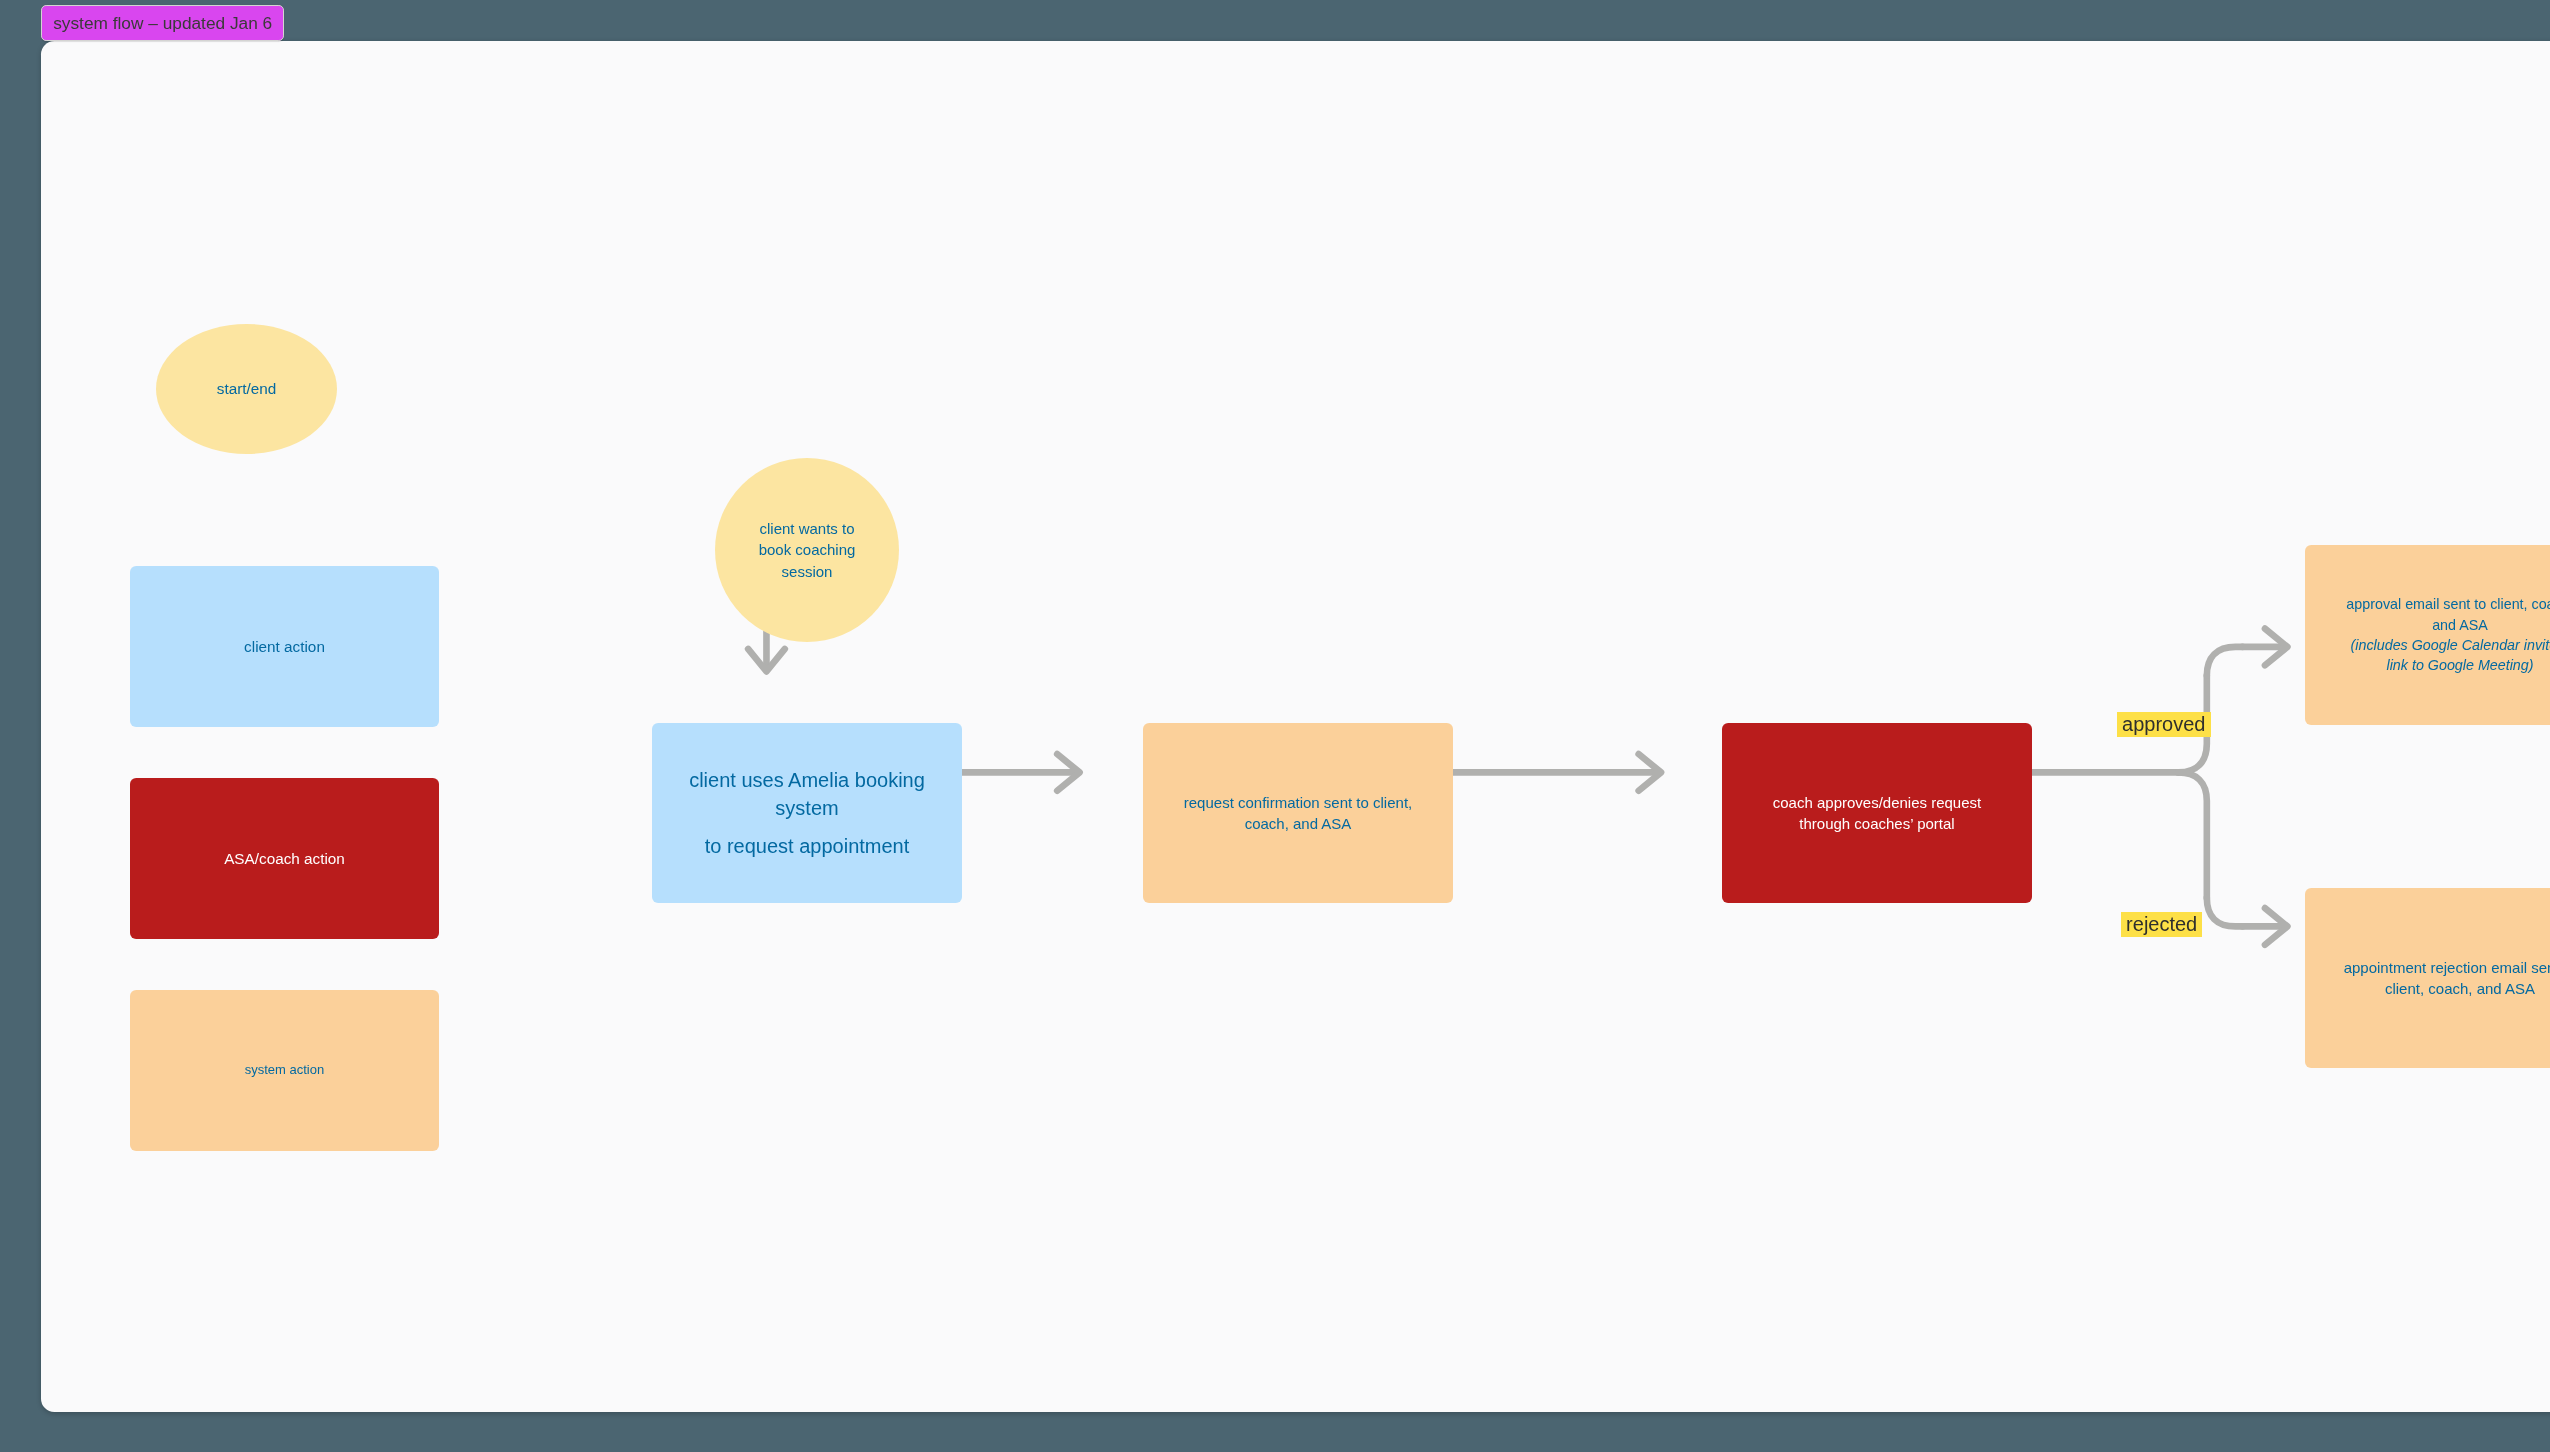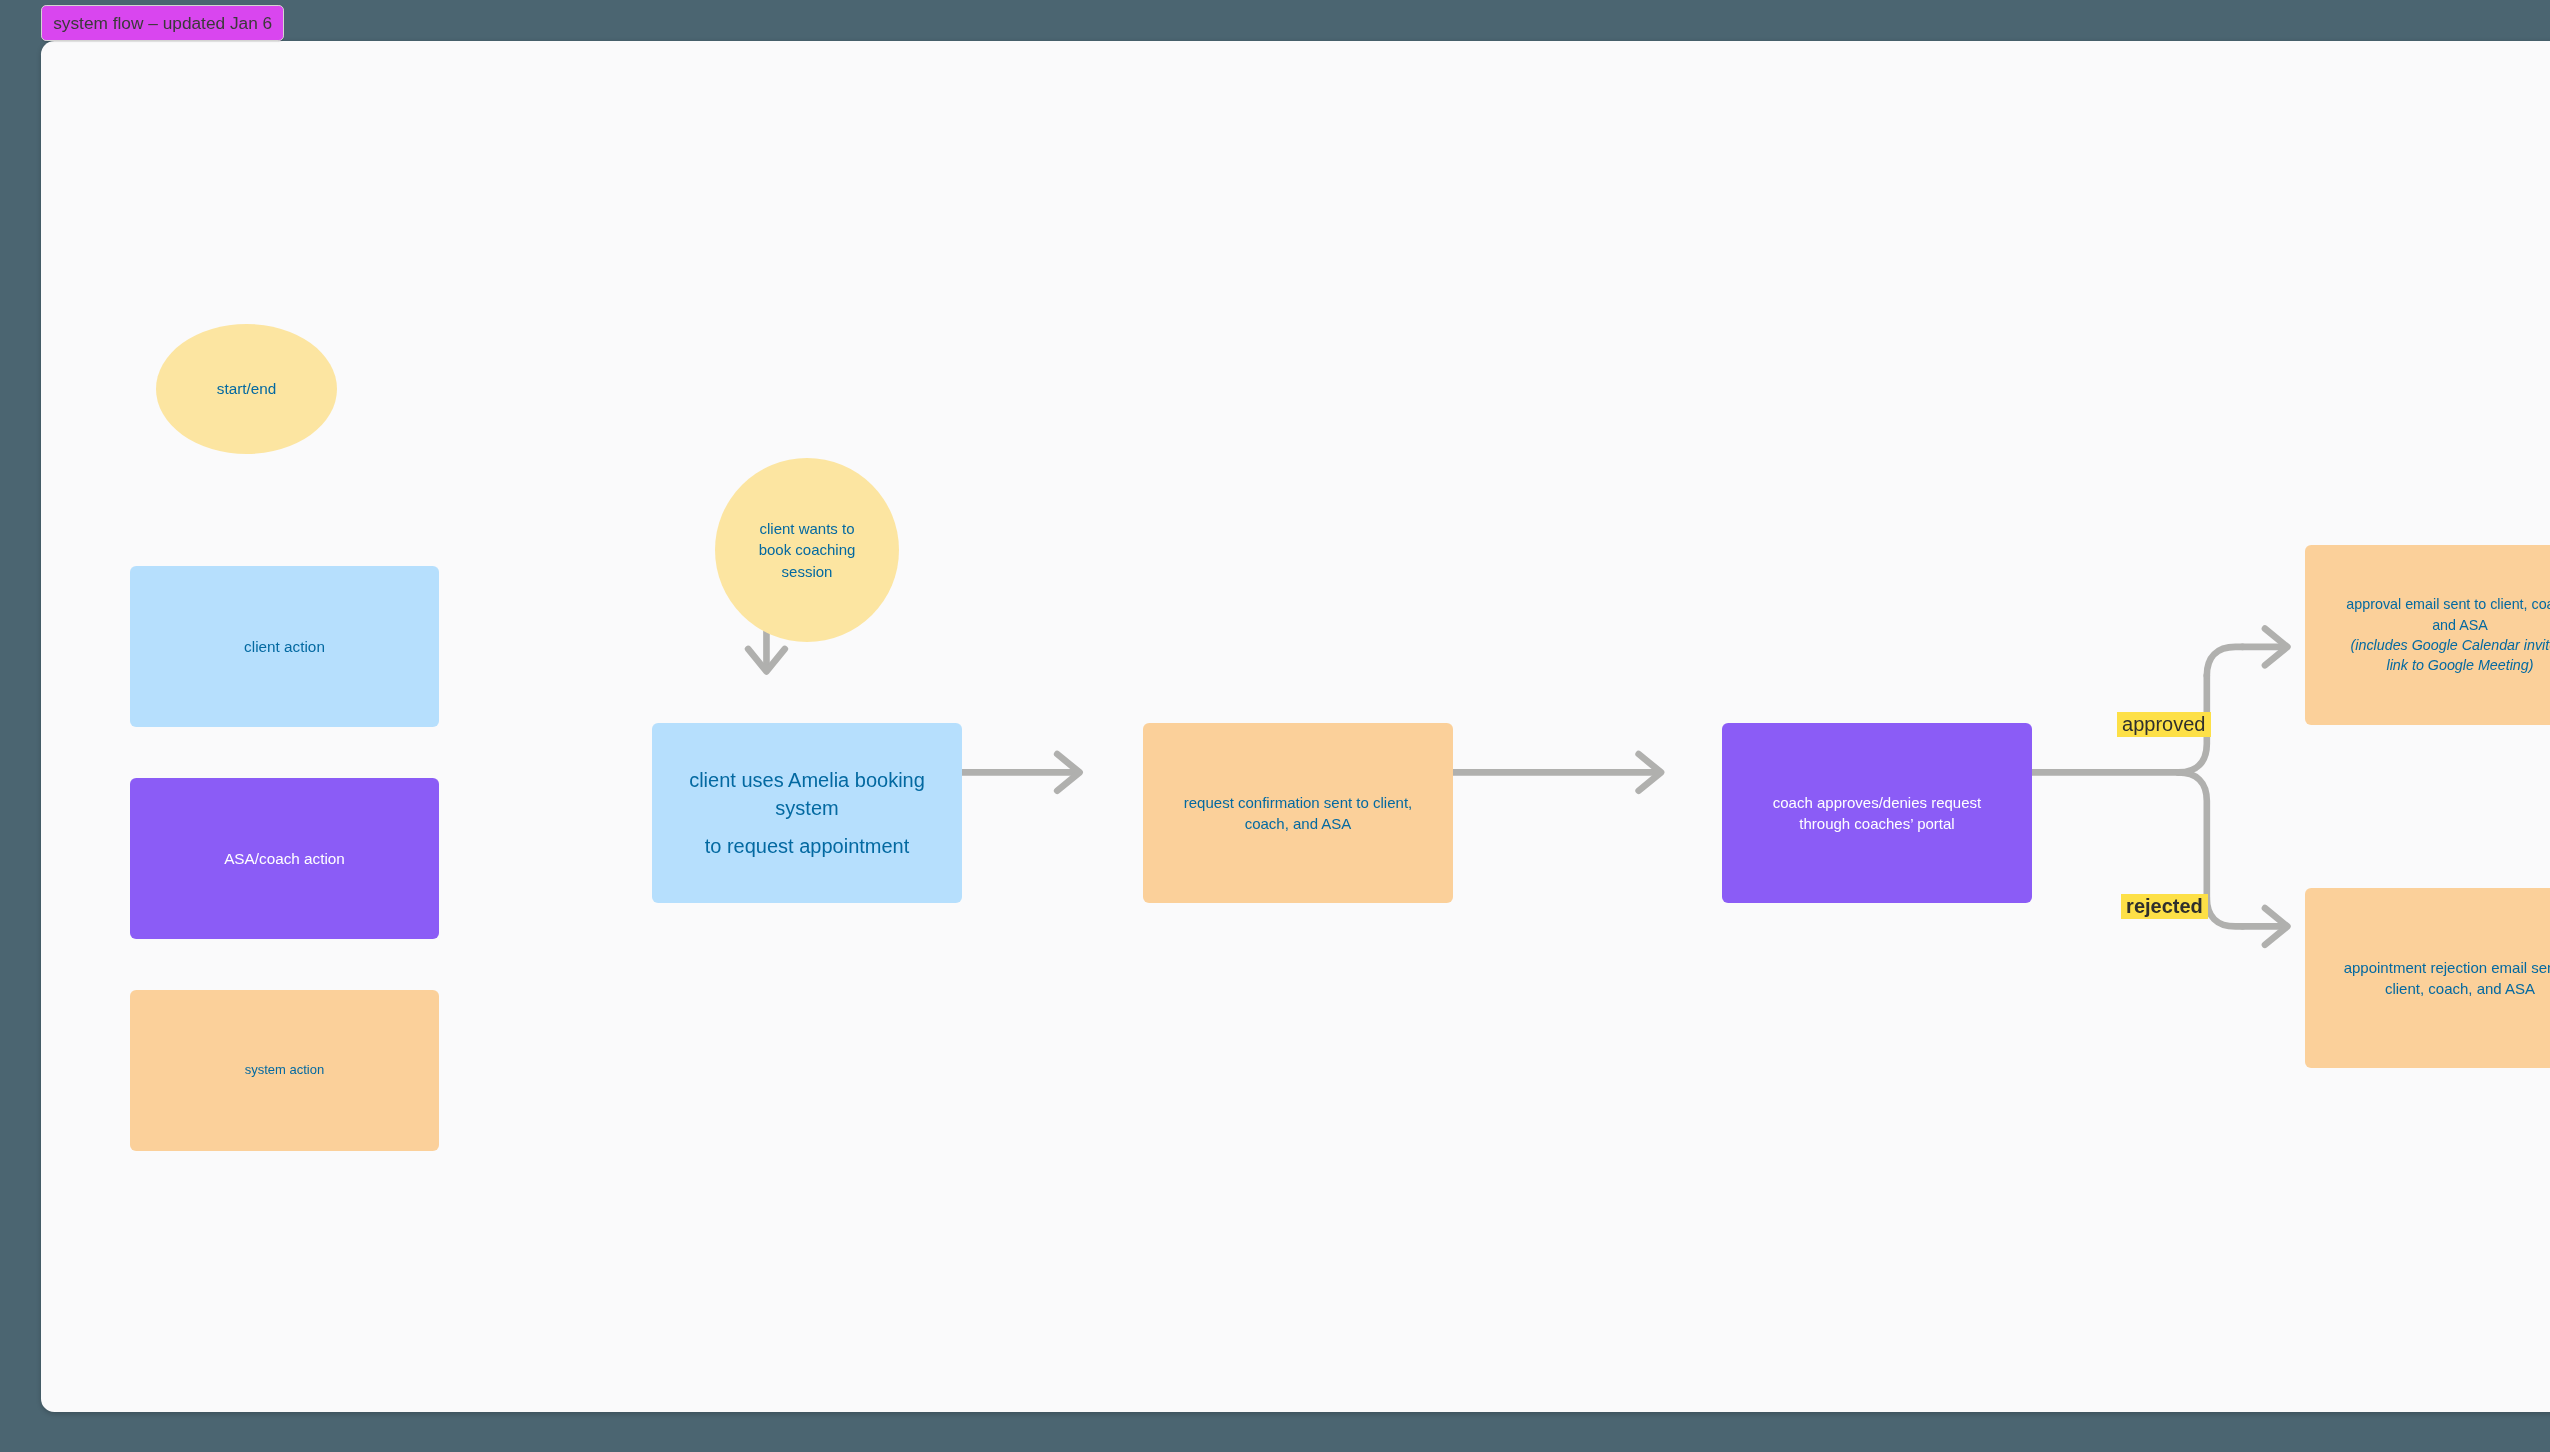--- a/index.html
+++ b/index.html
@@ -55,21 +55,21 @@
     padding: 4.1px 13.3px;
   }
   .node .line { display: block; width: 100%; }
   .node .ital { font-style: italic; }
 
   .rect { border-radius: 6.1px; }
   .ellipse { border-radius: 50%; }
 
   .c-yellow    { background: #fce5a1; }
   .c-lightblue { background: #b6dffd; }
-  .c-blue      { background: #8b5cf6; color: #ffffff; }
+  .c-blue      { background: #b91c1c; color: #ffffff; }
   .c-orange    { background: #fbd09a; }
 
   
   #legend-start   { left: 115px;  top: 283px;  width: 181px;  height: 130px; font-size: 15.3px; }
   #legend-client  { left: 89px;  top: 525px; width: 309px;  height: 161px; font-size: 15.3px; }
   #legend-coach   { left: 89px;  top: 737px; width: 309px;  height: 161px; font-size: 15.3px; }
   #legend-system  { left: 89px;  top: 949px; width: 309px;  height: 161px; font-size: 13px; }
 
   
   #n-start        { left: 674px; top: 417px;  width: 184px;  height: 184px; font-size: 15px; }
@@ -82,21 +82,21 @@
   
   .edge-label {
     position: absolute;
     font-size: 20px;
     color: #2f2f2d;
     white-space: nowrap;
     background: #fde047;
     padding: 1px 5.1px;
   }
   #lbl-approved { left: 2076px; top: 671px; }
-  #lbl-rejected { left: 2080px; top: 853px; font-weight: bold; }
+  #lbl-rejected { left: 2080px; top: 871px; }
 </style>
 </head>
 <body>
 
 <div id="app">
 
   <div id="title-tab">system flow – updated Jan 6</div>
 
   <div id="canvas">
 

